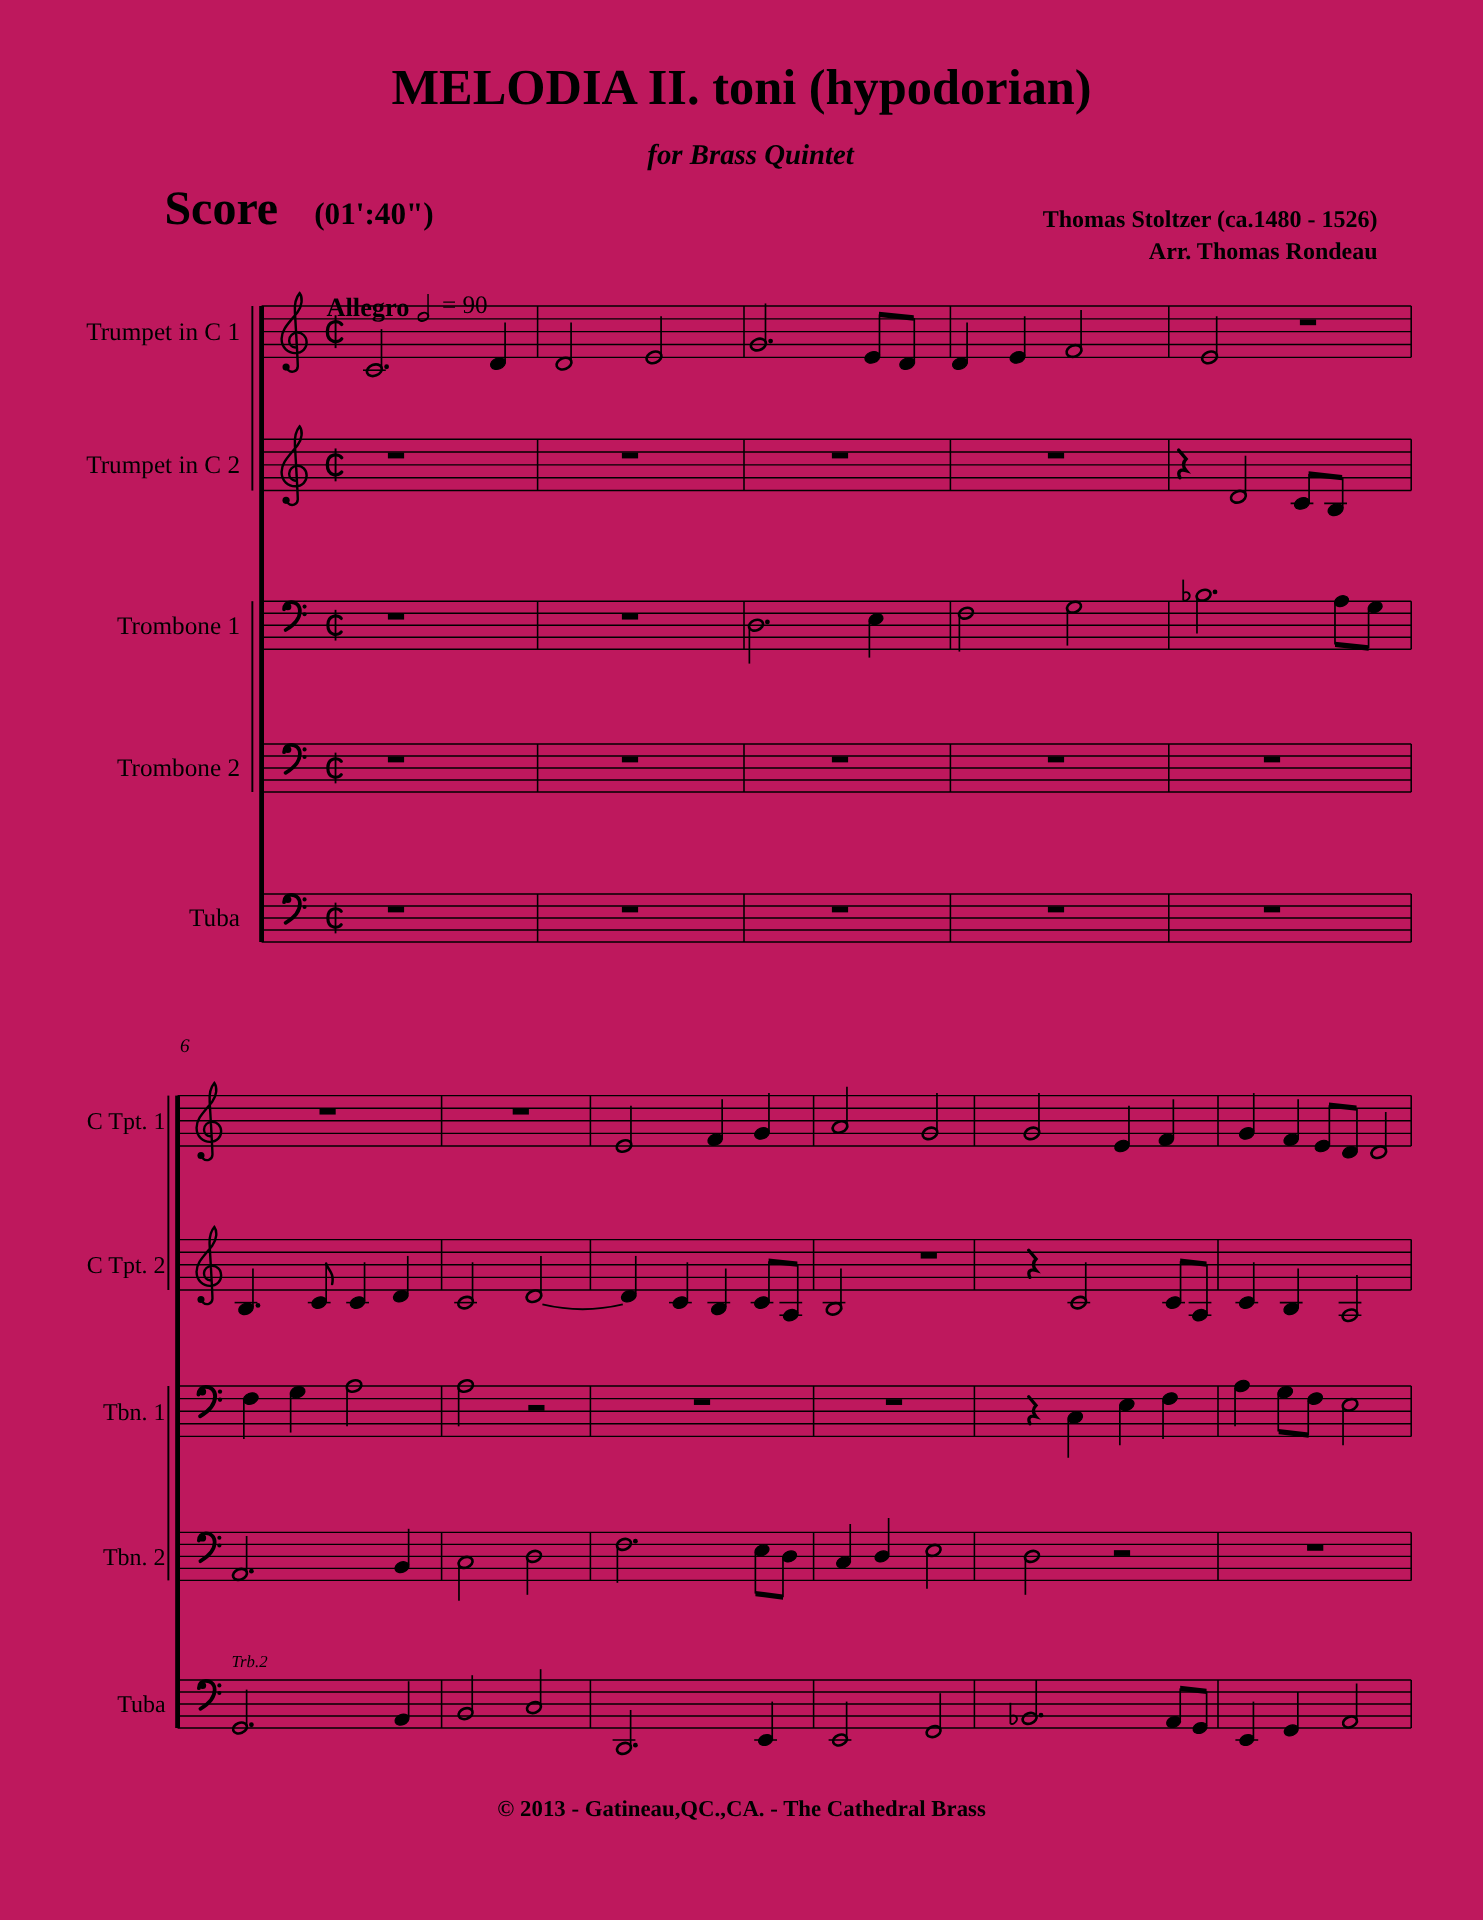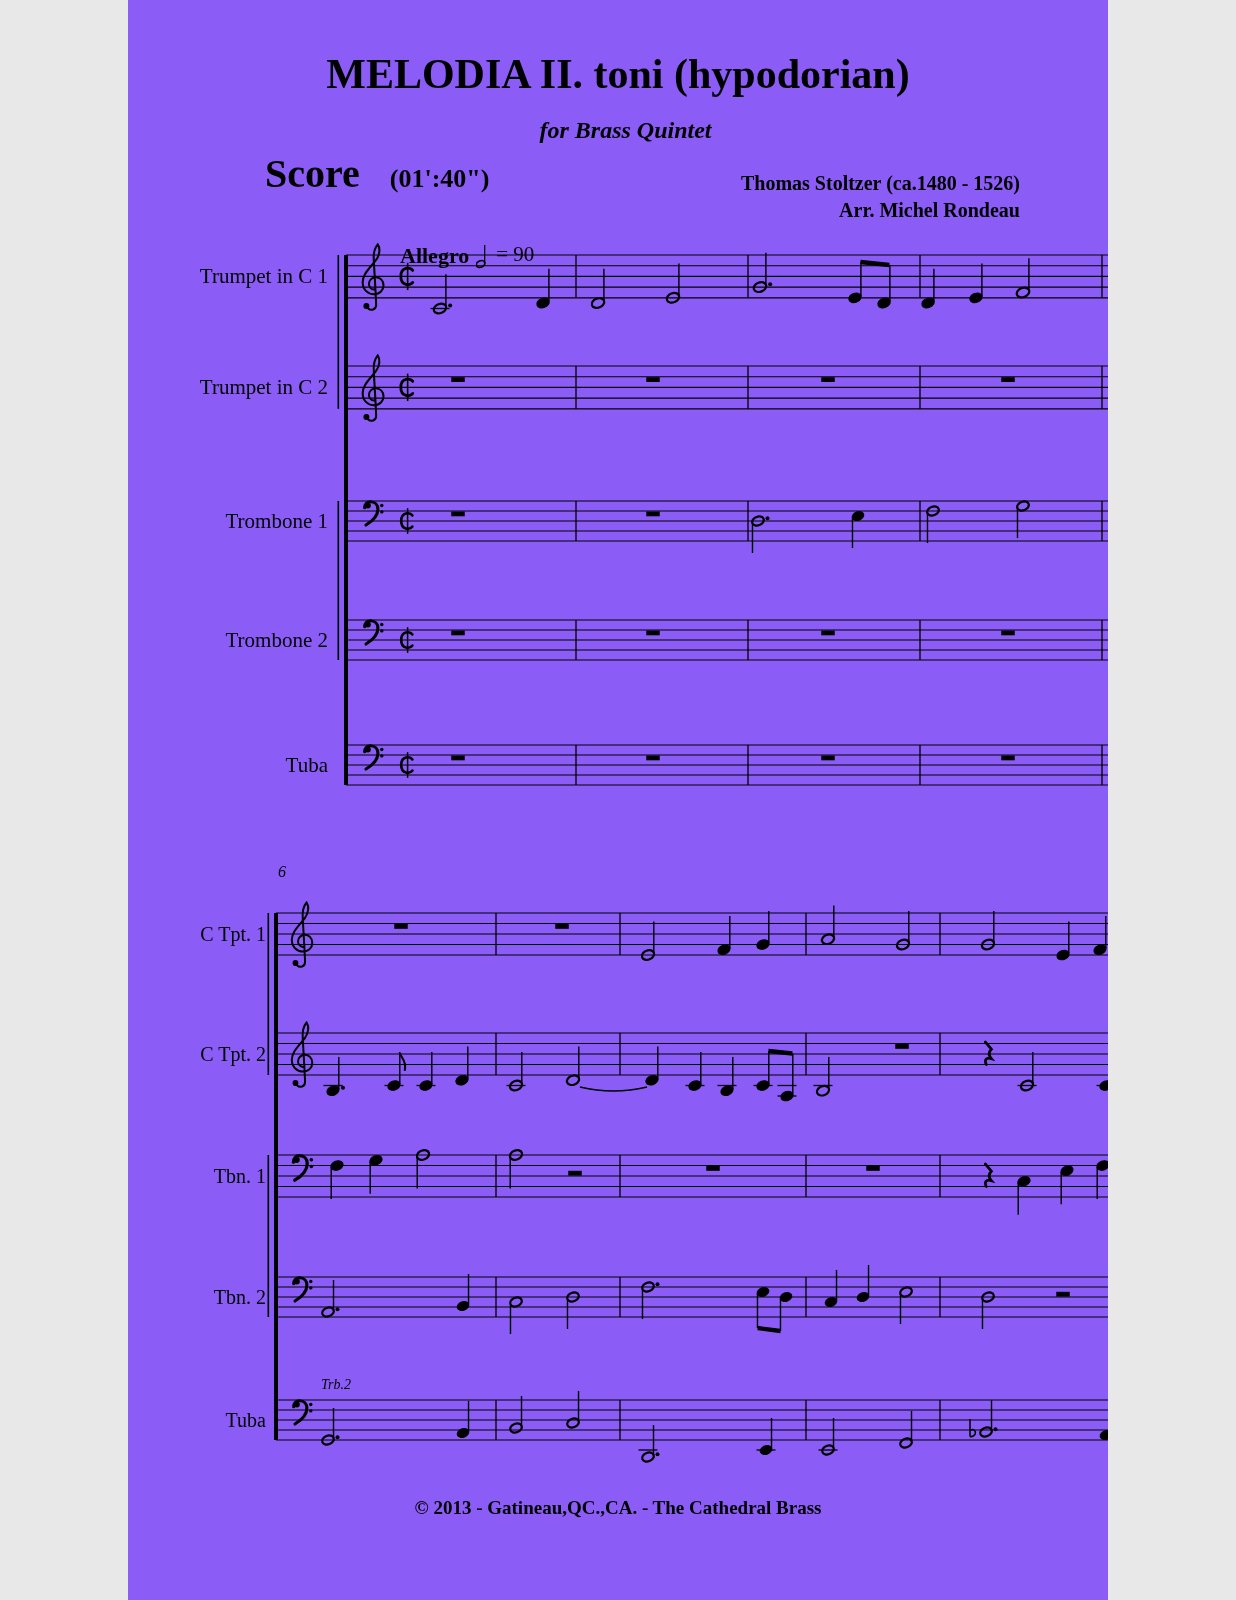--- a/index.html
+++ b/index.html
@@ -1,16 +1,16 @@
 <!DOCTYPE html>
 <html><head>
 <meta charset="utf-8">
 <style>
   html,body{margin:0;padding:0;background:#e8e8e8;}
-  .page{position:relative;width:980px;height:1600px;background:#8b5cf6;
+  .page{position:relative;width:1236px;height:1600px;background:#be185d;
         font-family:"Liberation Serif",serif;color:#000;margin:0 auto;overflow:hidden;}
   .abs{position:absolute;}
   .title{top:50px;left:0;right:0;text-align:center;font-size:42px;font-weight:bold;}
   .subtitle{top:117px;left:15px;right:0;text-align:center;font-size:24px;font-weight:bold;font-style:italic;}
   .scoreline{top:150px;left:137px;display:flex;align-items:baseline;gap:30px;}
   .scoreword{font-size:40px;font-weight:bold;}
   .duration{font-size:26px;font-weight:bold;}
   .tempo{top:194px;left:272px;display:flex;align-items:flex-end;gap:7px;margin-top:48px;}
   .tempoword{font-size:22px;font-weight:bold;}
   .tempoeq{font-size:21px;padding-bottom:2px;}
@@ -32,21 +32,21 @@
   </div>
   <div class="abs tempo">
     <span class="tempoword">Allegro</span>
     <svg width="13" height="27" viewBox="0 0 13 27">
       <ellipse cx="4.6" cy="22" rx="4.4" ry="3.2" transform="rotate(-21 4.6 22)" fill="none" stroke="#000" stroke-width="1.7"></ellipse>
       <line x1="8.7" y1="21" x2="8.7" y2="3" stroke="#000" stroke-width="1.2"></line>
     </svg>
     <span class="tempoeq">= 90</span>
   </div>
   <div class="abs composer">Thomas Stoltzer (ca.1480 - 1526)</div>
-  <div class="abs arranger">Arr. Michel Rondeau</div>
+  <div class="abs arranger">Arr. Thomas Rondeau</div>
   <svg id="score-svg" width="1236" height="1600" viewBox="0 0 1236 1600">
       <g>
         <rect x="216" y="255" width="4" height="530" fill="#000"></rect>
         <rect x="209.5" y="255" width="1.6" height="153.8" fill="#000"></rect>
         <rect x="209.5" y="501" width="1.6" height="159" fill="#000"></rect>
         <g>
           <line x1="218" y1="255" x2="1176" y2="255" stroke="#000" stroke-width="1.15"></line>
           <line x1="218" y1="265.7" x2="1176" y2="265.7" stroke="#000" stroke-width="1.15"></line>
           <line x1="218" y1="276.4" x2="1176" y2="276.4" stroke="#000" stroke-width="1.15"></line>
           <line x1="218" y1="287.1" x2="1176" y2="287.1" stroke="#000" stroke-width="1.15"></line>

